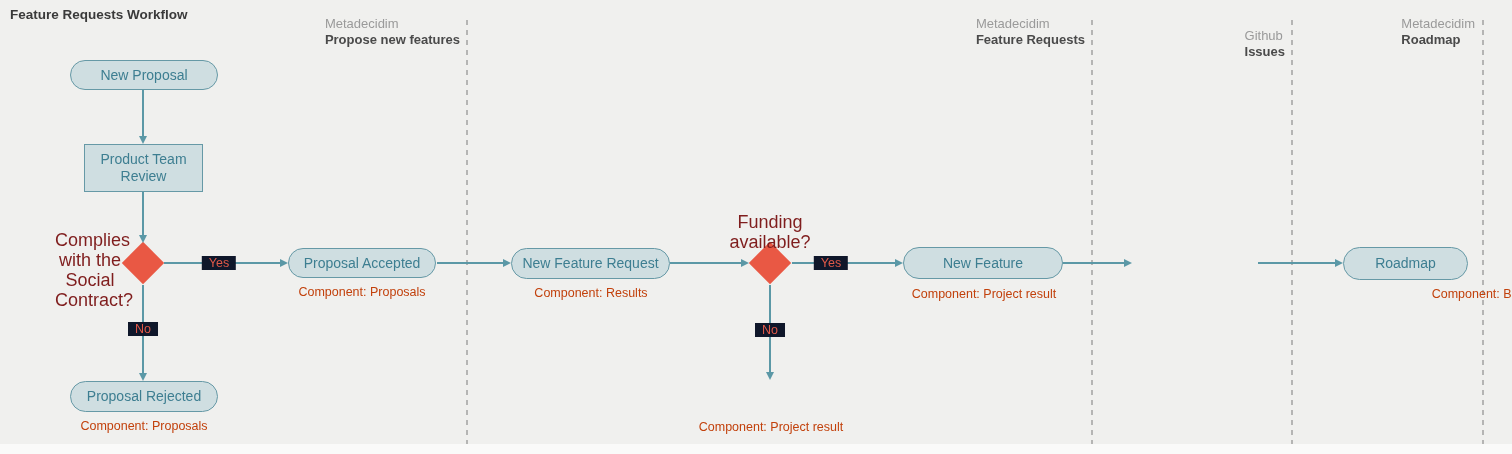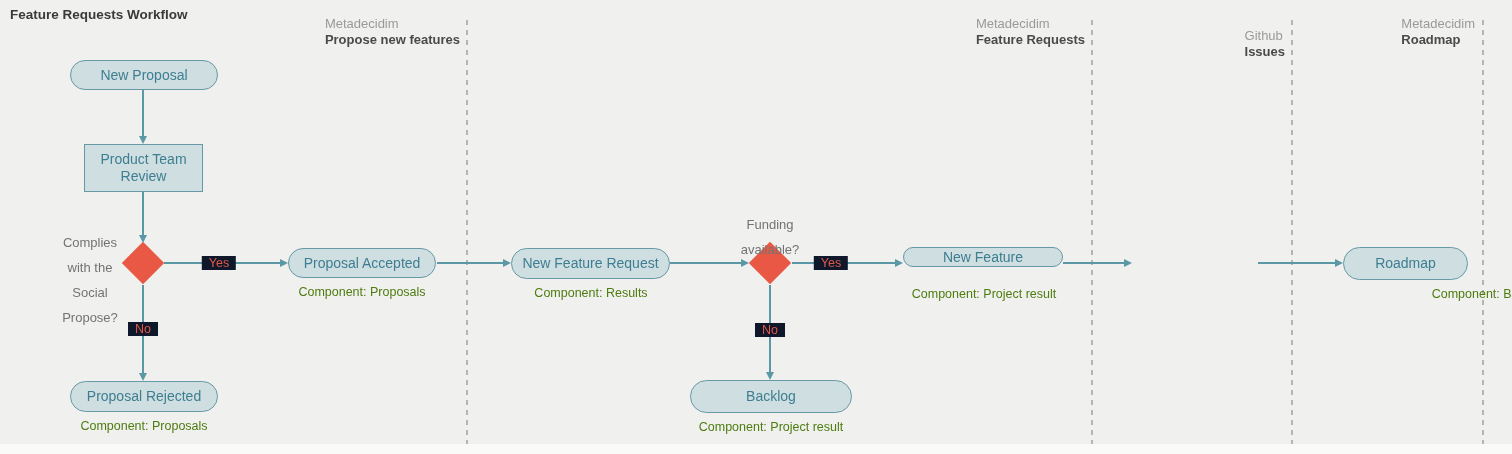--- a/index.html
+++ b/index.html
@@ -14,33 +14,33 @@
   .lane-name{color:#4a4a4a;font-weight:bold;}
 
   .node{position:absolute;box-sizing:border-box;background:#cfdee1;border:1.5px solid #6699a6;
     color:#3d7e91;font-size:14px;display:flex;align-items:center;justify-content:center;
     text-align:center;line-height:17px;}
   .pill{border-radius:17px;}
   .rect{border-radius:0;}
 
   .diamond{position:absolute;width:30px;height:30px;background:#e95844;transform:rotate(45deg);}
 
-  .decision-question{position:absolute;color:#737373;font-size:13px;line-height:25px;text-align:center;}
+  .decision-question{position:absolute;color:#7f1d1d;font-size:18px;line-height:20px;text-align:center;}
 
   .hline{position:absolute;height:2px;background:#5b98a6;}
   .vline{position:absolute;width:2px;background:#5b98a6;}
   .arrow-right{position:absolute;width:0;height:0;border-top:4px solid transparent;
     border-bottom:4px solid transparent;border-left:8px solid #5b98a6;}
   .arrow-down{position:absolute;width:0;height:0;border-left:4px solid transparent;
     border-right:4px solid transparent;border-top:8px solid #5b98a6;}
 
   .branch-label{position:absolute;transform:translate(-50%,-50%);color:#e05948;font-size:12.5px;
     background:#0f172a;padding:0 7px;}
 
-  .component-label{position:absolute;transform:translateX(-50%);color:#4d7c0f;font-size:12.5px;white-space:nowrap;}
+  .component-label{position:absolute;transform:translateX(-50%);color:#c2410c;font-size:12.5px;white-space:nowrap;}
 </style>
 </head>
 <body>
 
 <div class="canvas">
 
   <div class="diagram-title">Feature Requests Workflow</div>
 
   <div class="lane-divider" style="left:466px;"></div>
   <div class="lane-divider" style="left:1091px;"></div>
@@ -67,31 +67,30 @@
   <div class="node pill" style="left:70px;top:60px;width:148px;height:30px;text-align:center;">New Proposal</div>
 
   <div class="node rect" style="left:84px;top:144px;width:119px;height:48px;">Product Team Review</div>
 
   <div class="node pill" style="left:288px;top:248px;width:148px;height:30px;">Proposal Accepted</div>
 
   <div class="node pill" style="left:70px;top:381px;width:148px;height:31px;">Proposal Rejected</div>
 
   <div class="node pill" style="left:511px;top:248px;width:159px;height:31px;">New Feature Request</div>
 
-  <div class="node pill" style="left:903px;top:247px;width:160px;height:20px;">New Feature</div>
+  <div class="node pill" style="left:903px;top:247px;width:160px;height:32px;">New Feature</div>
 
-  <div class="node pill" style="left:690px;top:380px;width:162px;height:33px;">Backlog</div>
 
 
   <div class="node pill" style="left:1343px;top:247px;width:125px;height:33px;">Roadmap</div>
 
   <div class="diamond" style="left:128px;top:248px;"></div>
   <div class="diamond" style="left:755px;top:248px;"></div>
 
-  <div class="decision-question" style="left:55px;top:230px;width:70px;">Complies with the Social Propose?</div>
+  <div class="decision-question" style="left:55px;top:230px;width:70px;">Complies with the Social Contract?</div>
   <div class="decision-question" style="left:725px;top:212px;width:90px;">Funding available?</div>
 
   <div class="vline" style="left:142px;top:90px;height:47px;"></div>
   <div class="arrow-down" style="left:139px;top:136px;"></div>
 
   <div class="vline" style="left:142px;top:192px;height:44px;"></div>
   <div class="arrow-down" style="left:139px;top:235px;"></div>
 
   <div class="hline" style="left:164px;top:262px;width:118px;"></div>
   <div class="arrow-right" style="left:280px;top:259px;"></div>

